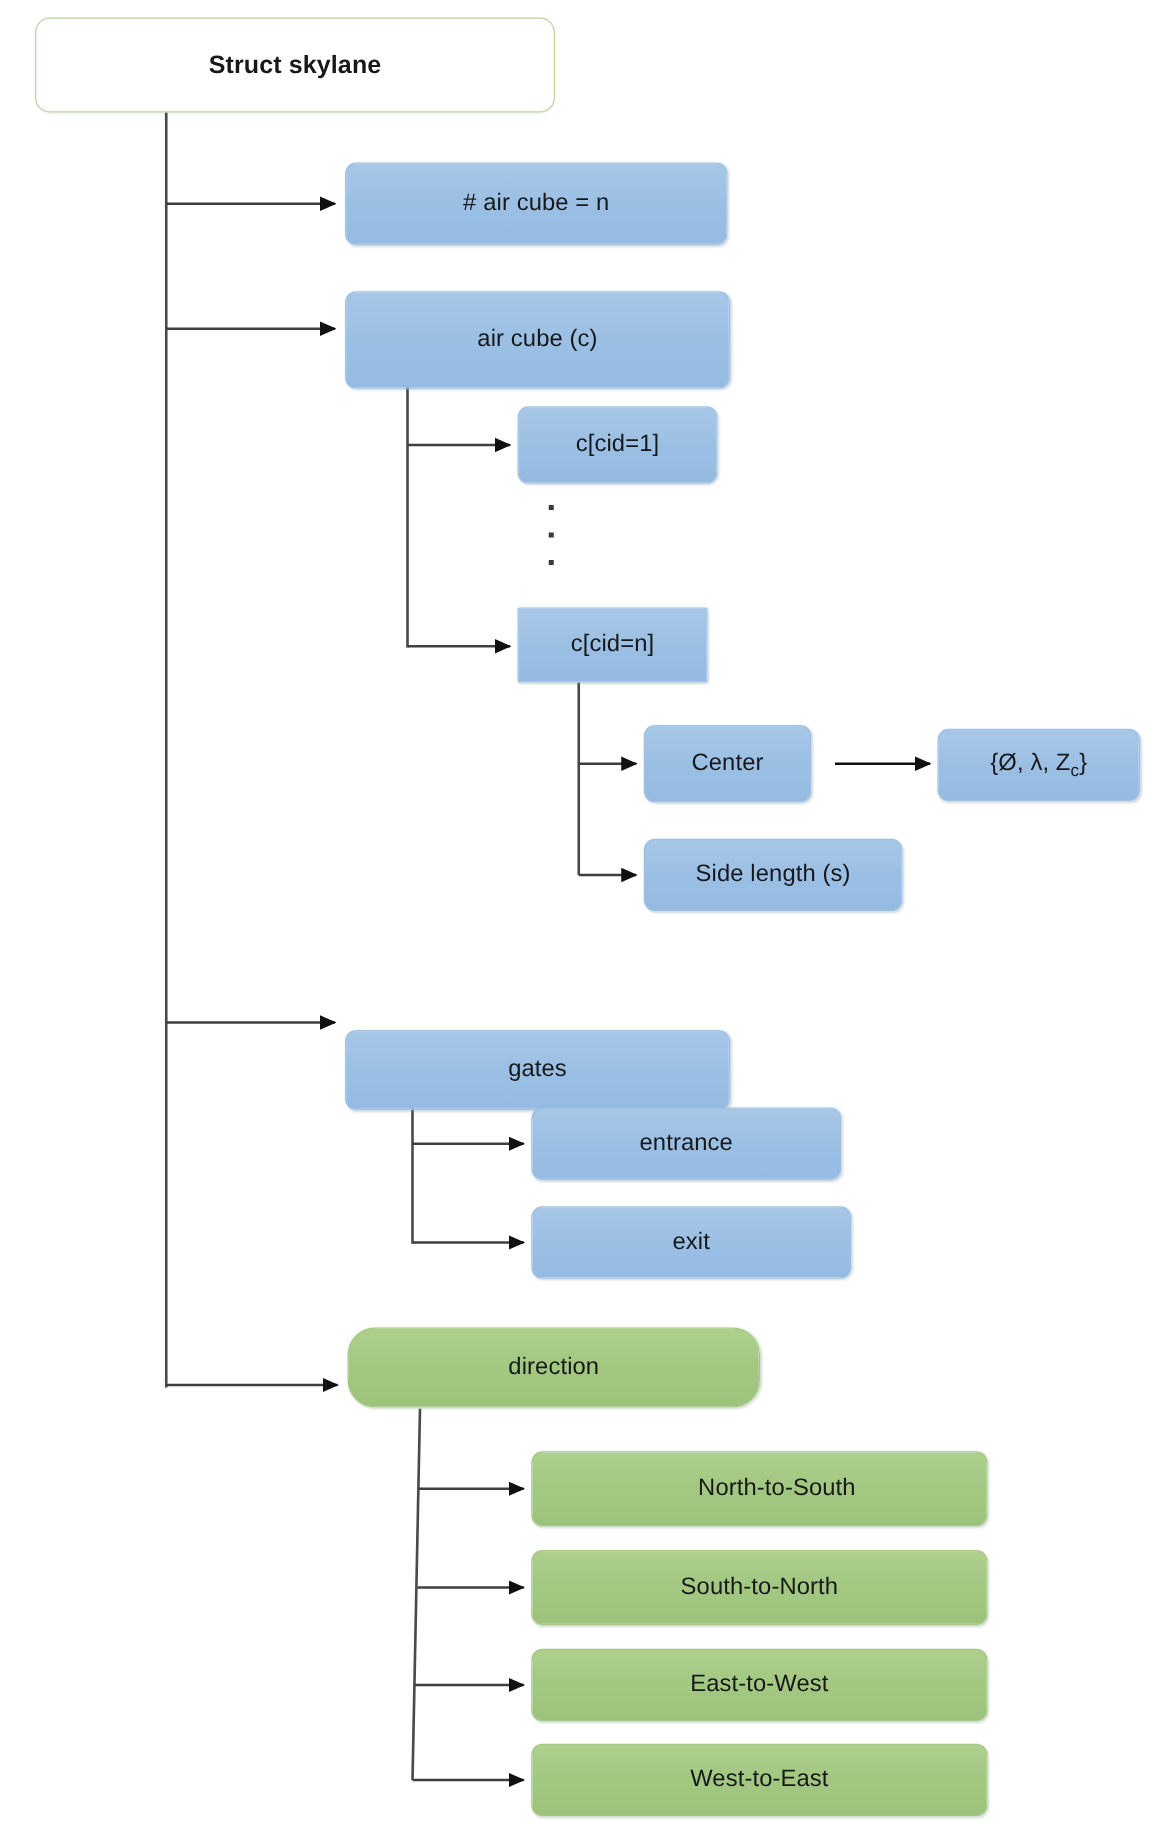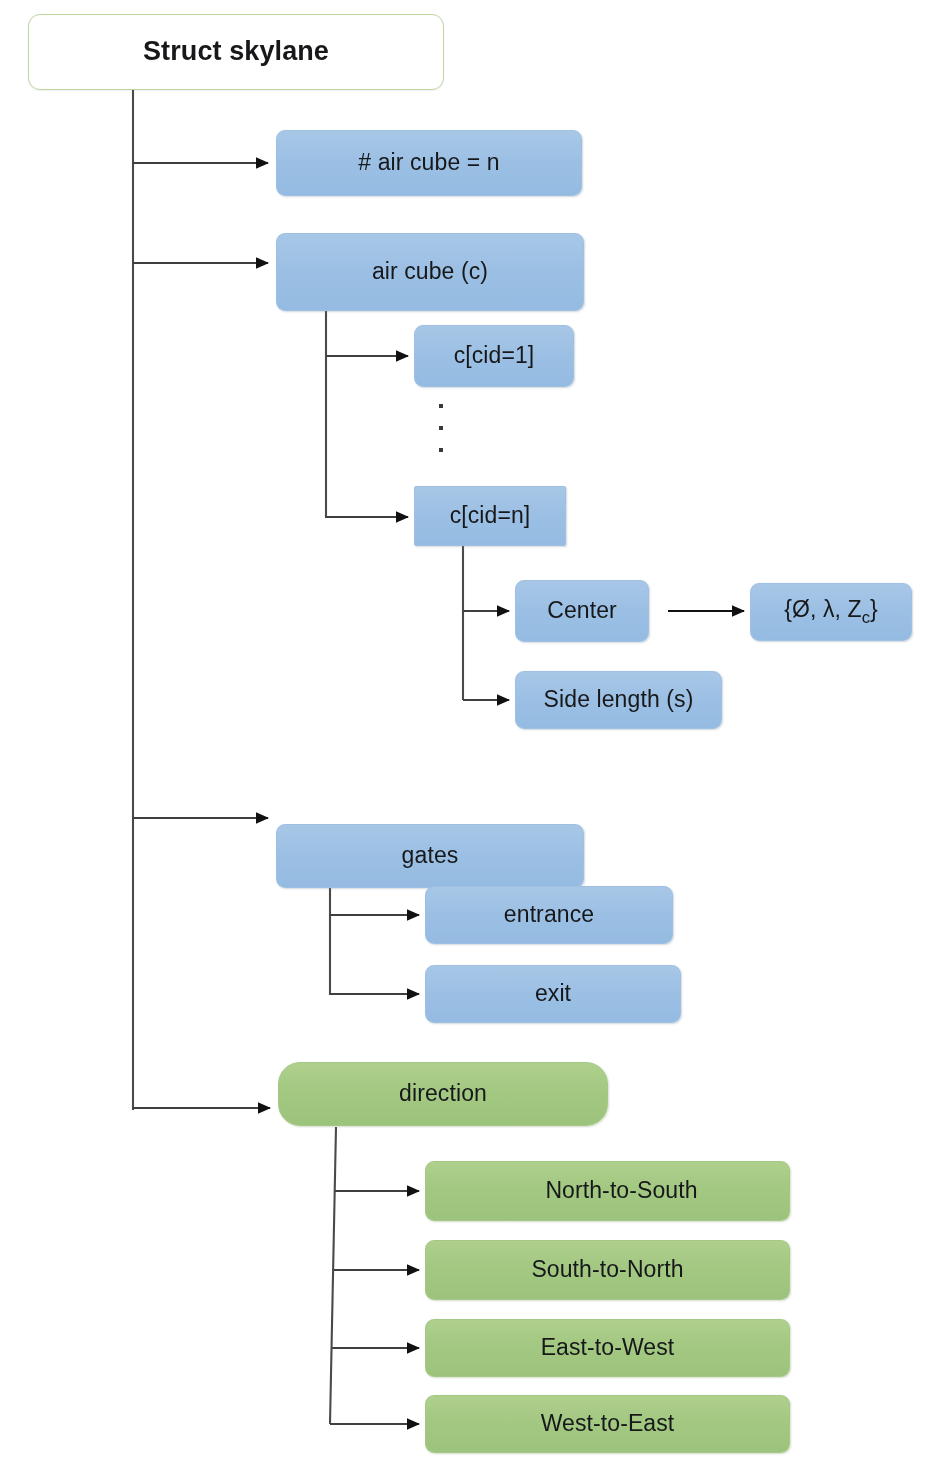--- a/index.html
+++ b/index.html
@@ -27,32 +27,32 @@
     pointer-events: none;
   }
   .node {
     position: absolute;
     box-sizing: border-box;
     display: flex;
     align-items: center;
     justify-content: center;
     text-align: center;
     color: #17181a;
-    font-size: 23px;
+    font-size: 19px;
     line-height: 1.1;
     letter-spacing: 0.1px;
     padding: 2px 8px;
   }
   
   .node-root {
     background: #ffffff;
     border: 1.4px solid #bcd6a0;
     border-radius: 12px;
     font-weight: bold;
-    font-size: 27px;
+    font-size: 20px;
     box-shadow: 0 1px 2px rgba(0,0,0,0.06);
   }
   
   .node-blue {
     background: linear-gradient(180deg, #a8c7e7 0%, #9cc0e4 45%, #95bbe2 100%);
     border: 1px solid #9dc0e3;
     border-radius: 9px;
     box-shadow: 1px 1px 2px rgba(120,140,160,0.35);
   }
   

